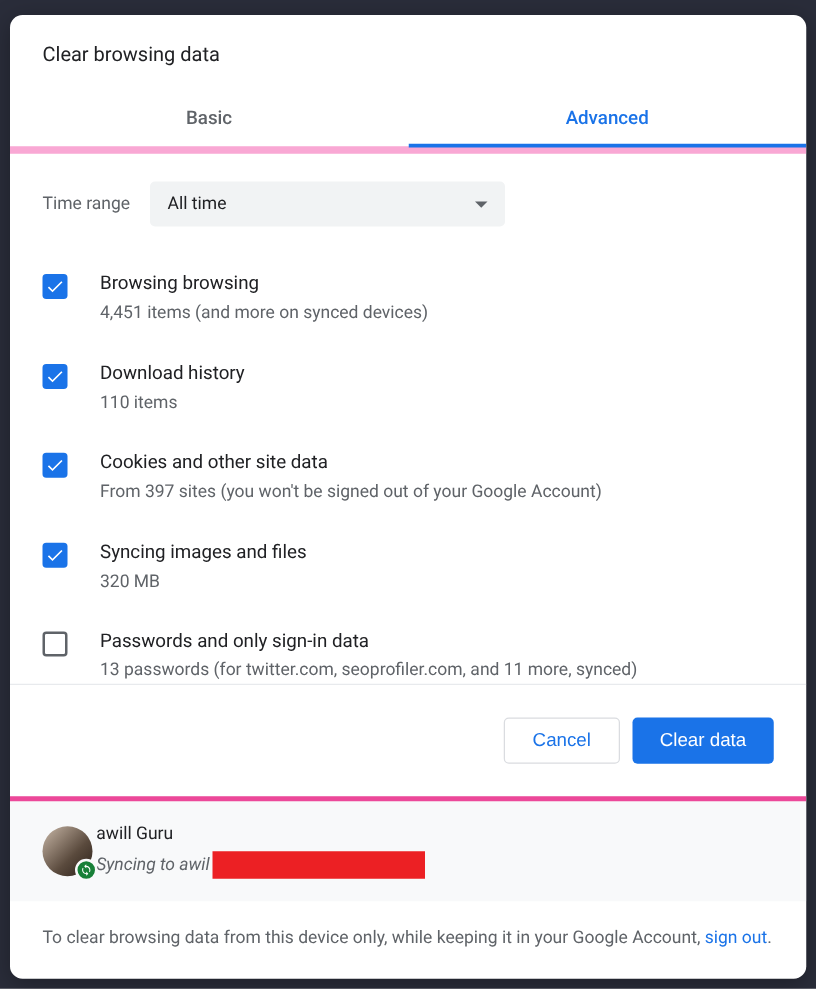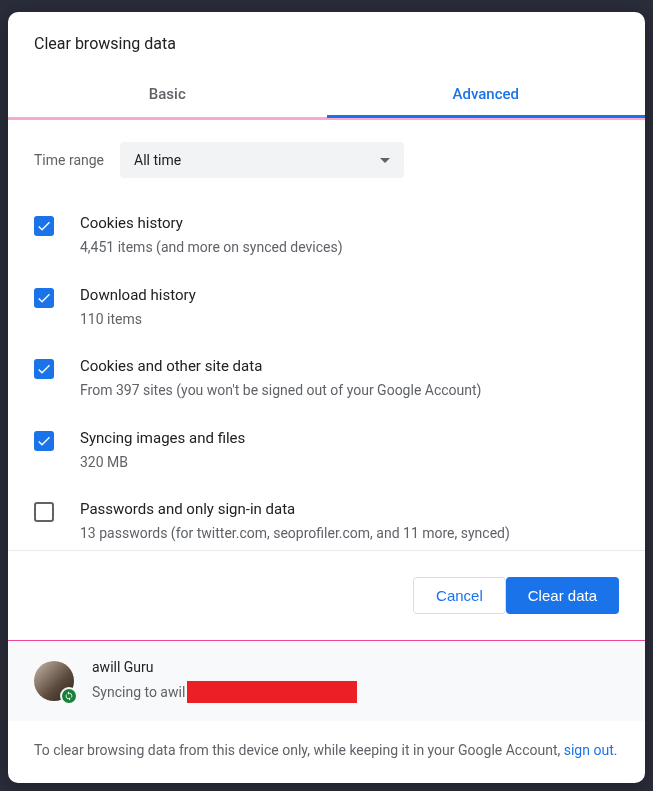--- a/index.html
+++ b/index.html
@@ -25,21 +25,21 @@
       box-shadow: 0 4px 20px rgba(0,0,0,0.3);
     }
     .dialog-title {
       font-size: 16px;
       color: #202124;
       padding: 22px 26px 20px;
       font-weight: 400;
     }
     .tabs {
       display: flex;
-      border-bottom: 3px solid #f9a8d4;
+      border-bottom: 6px solid #f9a8d4;
     }
     .tab {
       flex: 1;
       text-align: center;
       padding: 12px 0 14px;
       font-size: 15px;
       font-weight: 500;
       cursor: pointer;
       position: relative;
     }
@@ -112,20 +112,21 @@
       border: 2px solid #5f6368;
       background: #fff;
     }
     .checkbox svg { width: 16px; height: 16px; }
     .item-text { flex: 1; }
     .item-title { color: #202124; font-size: 15px; margin-bottom: 6px; }
     .item-desc { color: #5f6368; font-size: 14px; line-height: 1.4; }
     .actions {
       display: flex;
       justify-content: flex-end;
+      gap: 10px;
       padding: 26px 26px;
     }
     .btn {
       padding: 9px 22px;
       border-radius: 4px;
       font-size: 15px;
       font-weight: 500;
       cursor: pointer;
       border: none;
     }
@@ -136,22 +137,22 @@
     }
     .btn-clear {
       background: #1a73e8;
       color: #fff;
     }
     .profile-section {
       background: #f8f9fa;
       padding: 18px 26px;
       display: flex;
       align-items: center;
-      gap: 18px;
-      border-top: 1px solid #ec4899;
+      gap: 3px;
+      border-top: 4px solid #ec4899;
     }
     .avatar-wrap { position: relative; width: 40px; height: 40px; flex-shrink: 0; }
     .avatar {
       width: 40px; height: 40px;
       border-radius: 50%;
       background: linear-gradient(135deg, #c9b8a8 0%, #5a4a3d 60%, #2a1f18 100%);
     }
     .sync-badge {
       position: absolute;
       right: -4px; bottom: -4px;
@@ -160,21 +161,21 @@
       background: #188038;
       border: 2px solid #f8f9fa;
       display: flex;
       align-items: center;
       justify-content: center;
     }
     .sync-badge svg { width: 10px; height: 10px; }
     .profile-text { flex: 1; }
     .profile-name { color: #202124; font-size: 14px; margin-bottom: 6px; }
     .profile-sync-line { display: flex; align-items: center; gap: 2px; }
-    .profile-sync { color: #5f6368; font-size: 14px; }
+    .profile-sync { color: #5f6368; font-size: 14px; font-style: italic; }
     .redacted { width: 170px; height: 22px; background: #ec2024; }
     .footer-note {
       padding: 18px 26px 22px;
       color: #5f6368;
       font-size: 14px;
       line-height: 1.6;
     }
     .footer-note .link { color: #1a73e8; cursor: pointer; }
   </style>
 </head>
@@ -197,21 +198,21 @@
       </div>
     </div>
 
     <div class="item-row">
       <div class="checkbox checked">
         <svg viewBox="0 0 24 24">
             <path fill="#fff" d="M9 16.17 4.83 12 3.41 13.41 9 19 21 7l-1.41-1.41z"></path>
           </svg>
       </div>
       <div class="item-text">
-        <div class="item-title">Cookies history</div>
+        <div class="item-title">Browsing browsing</div>
         <div class="item-desc">4,451 items (and more on synced devices)</div>
       </div>
     </div>
 
     <div class="item-row">
       <div class="checkbox checked">
         <svg viewBox="0 0 24 24">
             <path fill="#fff" d="M9 16.17 4.83 12 3.41 13.41 9 19 21 7l-1.41-1.41z"></path>
           </svg>
       </div>

